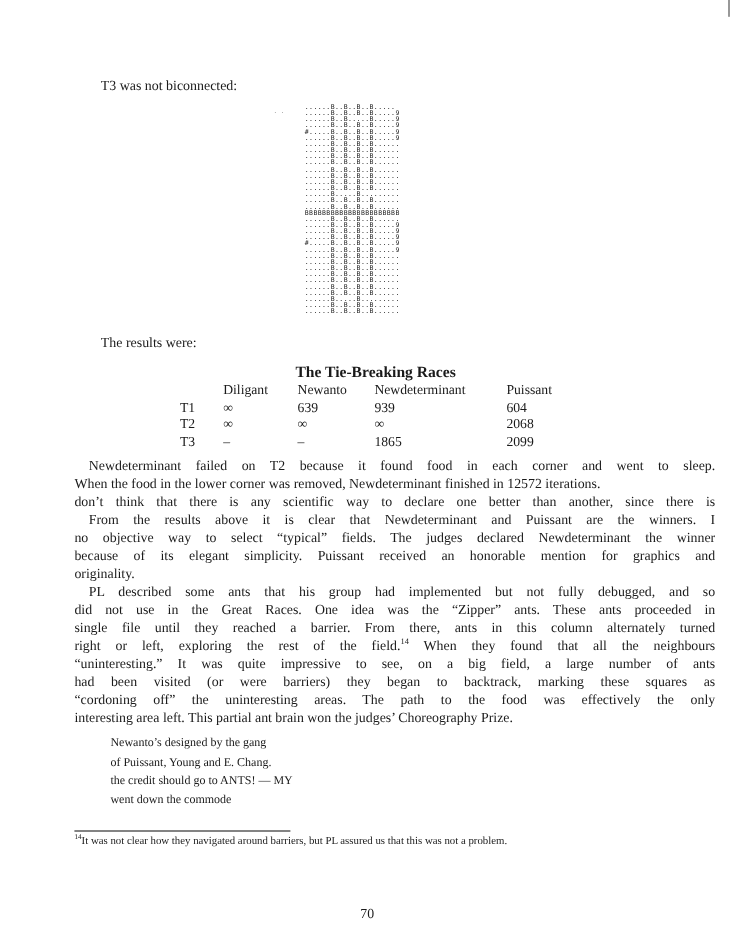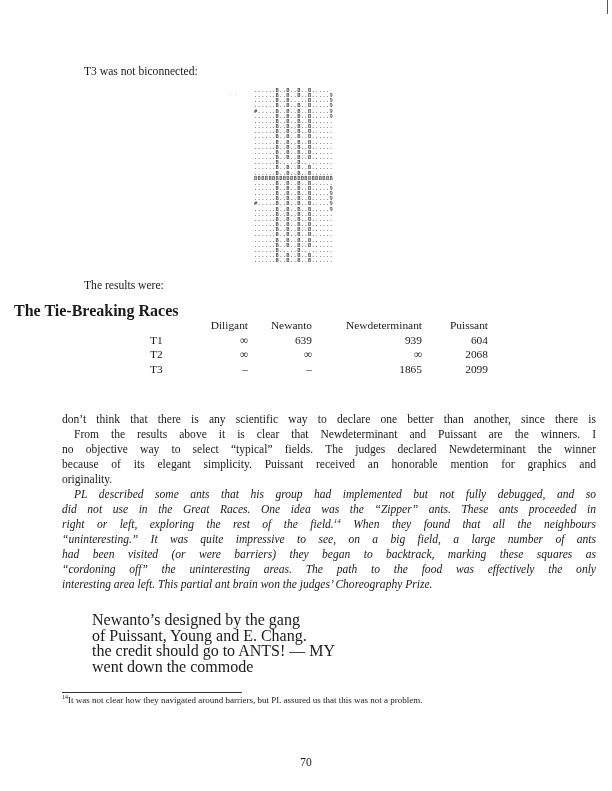--- a/index.html
+++ b/index.html
@@ -53,38 +53,39 @@
       font-size: 5px;
       color: #999;
     }
     .results-label {
       left: 84px; top: 278px;
     }
     .table-title {
       position: absolute;
       left: 0; width: 612px;
       top: 302px;
+      text-align: center;
       font-family: "Liberation Serif", "DejaVu Serif", serif;
       font-weight: bold;
-      font-size: 16px;
+      font-size: 13px;
     }
     .table-title span { margin-left: 14px; }
     table.races {
       position: absolute;
       left: 150px; top: 318px;
       border-collapse: collapse;
       font-family: "Liberation Serif", "DejaVu Serif", serif;
       font-size: 11.4px;
     }
     table.races th, table.races td {
       padding: 0 0;
       height: 14.5px;
       line-height: 14.5px;
       font-weight: normal;
-      text-align: right;
+      text-align: left;
       white-space: nowrap;
     }
     table.races th.rowhead-col { width: 36px; }
     table.races th.c1 { width: 62px; }
     table.races th.c2 { width: 64px; }
     table.races th.c3 { width: 110px; }
     table.races th.c4 { width: 66px; }
     table.races td.rowhead { text-align: left; padding-left: 0; }
     .para {
       position: absolute;
@@ -100,31 +101,31 @@
       text-align: justify;
       text-align-last: justify;
       white-space: nowrap;
     }
     .para .line.last {
       text-align-last: left;
     }
     .para .line.indent { padding-left: 12px; }
     .p1 { top: 382px; }
     .p2 { top: 412px; }
-    .p3 { top: 487px; font-style: italic; }
+    .p3 { top: 487px; }
     sup.fn {
       font-size: 7px;
       vertical-align: 5px;
       line-height: 0;
     }
     .poem {
       position: absolute;
       left: 92px; top: 612px;
       font-family: "Liberation Serif", "DejaVu Serif", serif;
-      font-size: 16px;
+      font-size: 10px;
       line-height: 15.5px;
       white-space: nowrap;
     }
     .poem .pline { display: block; }
     .fn-rule {
       position: absolute;
       left: 62px; top: 692px;
       width: 180px; height: 1px;
       background: #333;
     }
@@ -195,32 +196,37 @@
       <tr>
         <td class="rowhead">T3</td>
         <td>–</td>
         <td>–</td>
         <td>1865</td>
         <td>2099</td>
       </tr>
     </tbody>
   </table>
 
+  <div class="para p1">
+    <span class="line indent">Newdeterminant failed on T2 because it found food in each corner and went to sleep.</span>
+    <span class="line last">When the food in the lower corner was removed, Newdeterminant finished in 12572 iterations.</span>
+  </div>
 
   <div class="para p2">
     <span class="line">don’t think that there is any scientific way to declare one better than another, since there is</span>
     <span class="line indent">From the results above it is clear that Newdeterminant and Puissant are the winners. I</span>
     <span class="line">no objective way to select “typical” fields. The judges declared Newdeterminant the winner</span>
     <span class="line">because of its elegant simplicity. Puissant received an honorable mention for graphics and</span>
     <span class="line last">originality.</span>
   </div>
 
   <div class="para p3">
     <span class="line indent">PL described some ants that his group had implemented but not fully debugged, and so</span>
     <span class="line">did not use in the Great Races. One idea was the “Zipper” ants. These ants proceeded in</span>
+    <span class="line">single file until they reached a barrier. From there, ants in this column alternately turned</span>
     <span class="line"><span>right or left, exploring the rest of the field.</span><sup class="fn">14</sup><span> When they found that all the neighbours</span></span>
     <span class="line">“uninteresting.” It was quite impressive to see, on a big field, a large number of ants</span>
     <span class="line">had been visited (or were barriers) they began to backtrack, marking these squares as</span>
     <span class="line">“cordoning off” the uninteresting areas. The path to the food was effectively the only</span>
     <span class="line last">interesting area left. This partial ant brain won the judges’ Choreography Prize.</span>
   </div>
 
   <div class="poem">
     <span class="pline">Newanto’s designed by the gang</span>
     <span class="pline">of Puissant, Young and E. Chang.</span>

